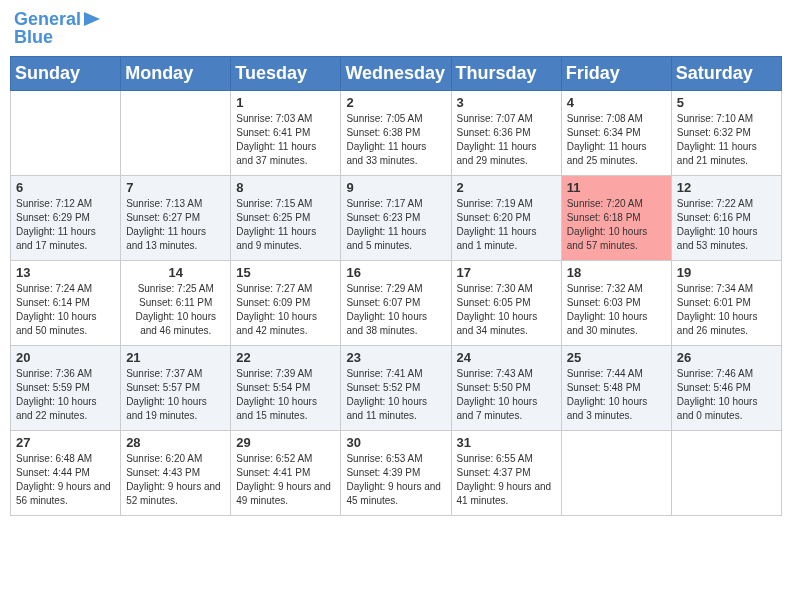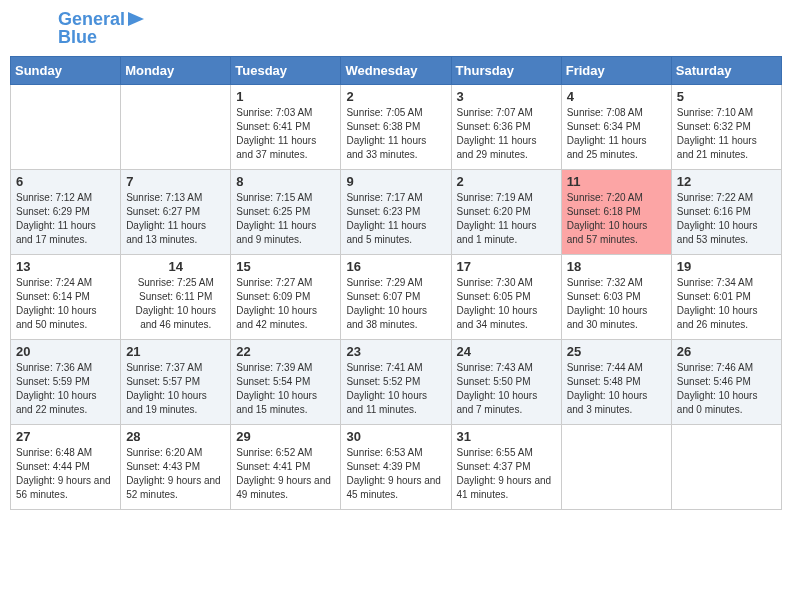--- a/index.html
+++ b/index.html
@@ -9,21 +9,20 @@
       width: 792px;
       min-height: 612px;
       padding: 10px;
     }
     .header {
       display: flex;
       justify-content: space-between;
       align-items: flex-start;
       margin-bottom: 8px;
       padding: 0 4px;
-      margin-left: 44px;
     }
     .logo {
       display: flex;
       align-items: center;
       gap: 0;
     }
     .logo-text {
       font-size: 18px;
       font-weight: bold;
       color: #333;
@@ -47,21 +46,21 @@
       font-weight: normal;
     }
     .calendar {
       width: 100%;
       border-collapse: collapse;
       border: 1px solid #ccc;
     }
     .calendar th {
       background-color: #4a7fc1;
       color: #fff;
-      font-size: 13px;
+      font-size: 18px;
       font-weight: bold;
       padding: 6px 4px;
       text-align: left;
       border: 1px solid #3a6fb1;
     }
     .calendar td {
       width: 110px;
       vertical-align: top;
       padding: 4px 5px;
       border: 1px solid #ccc;

